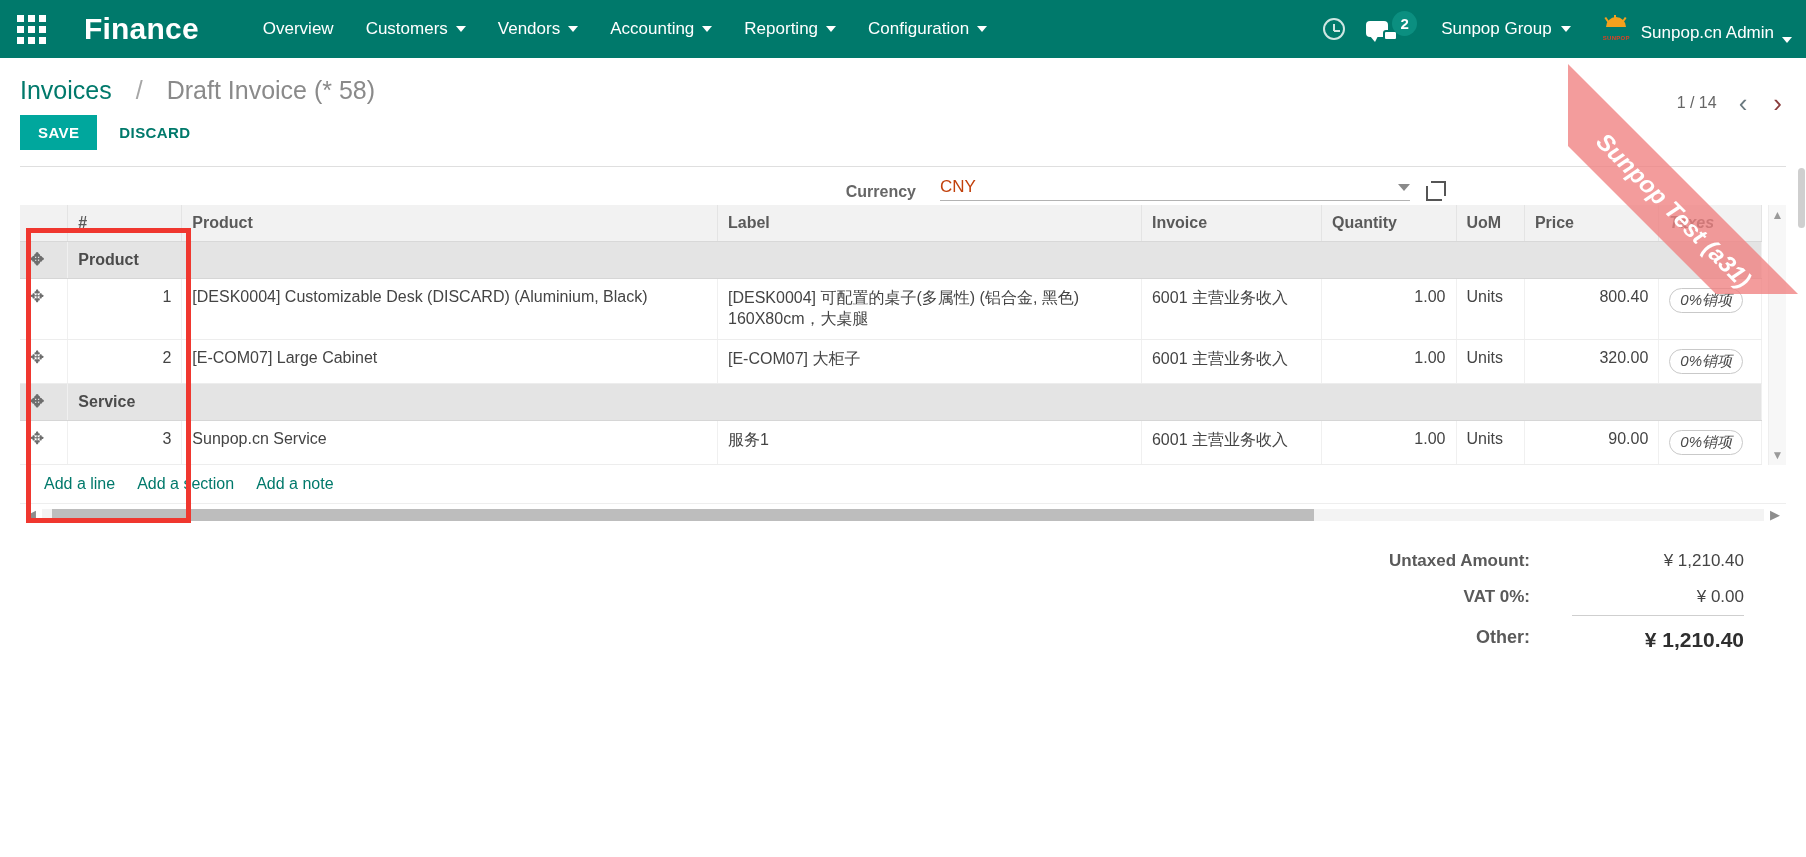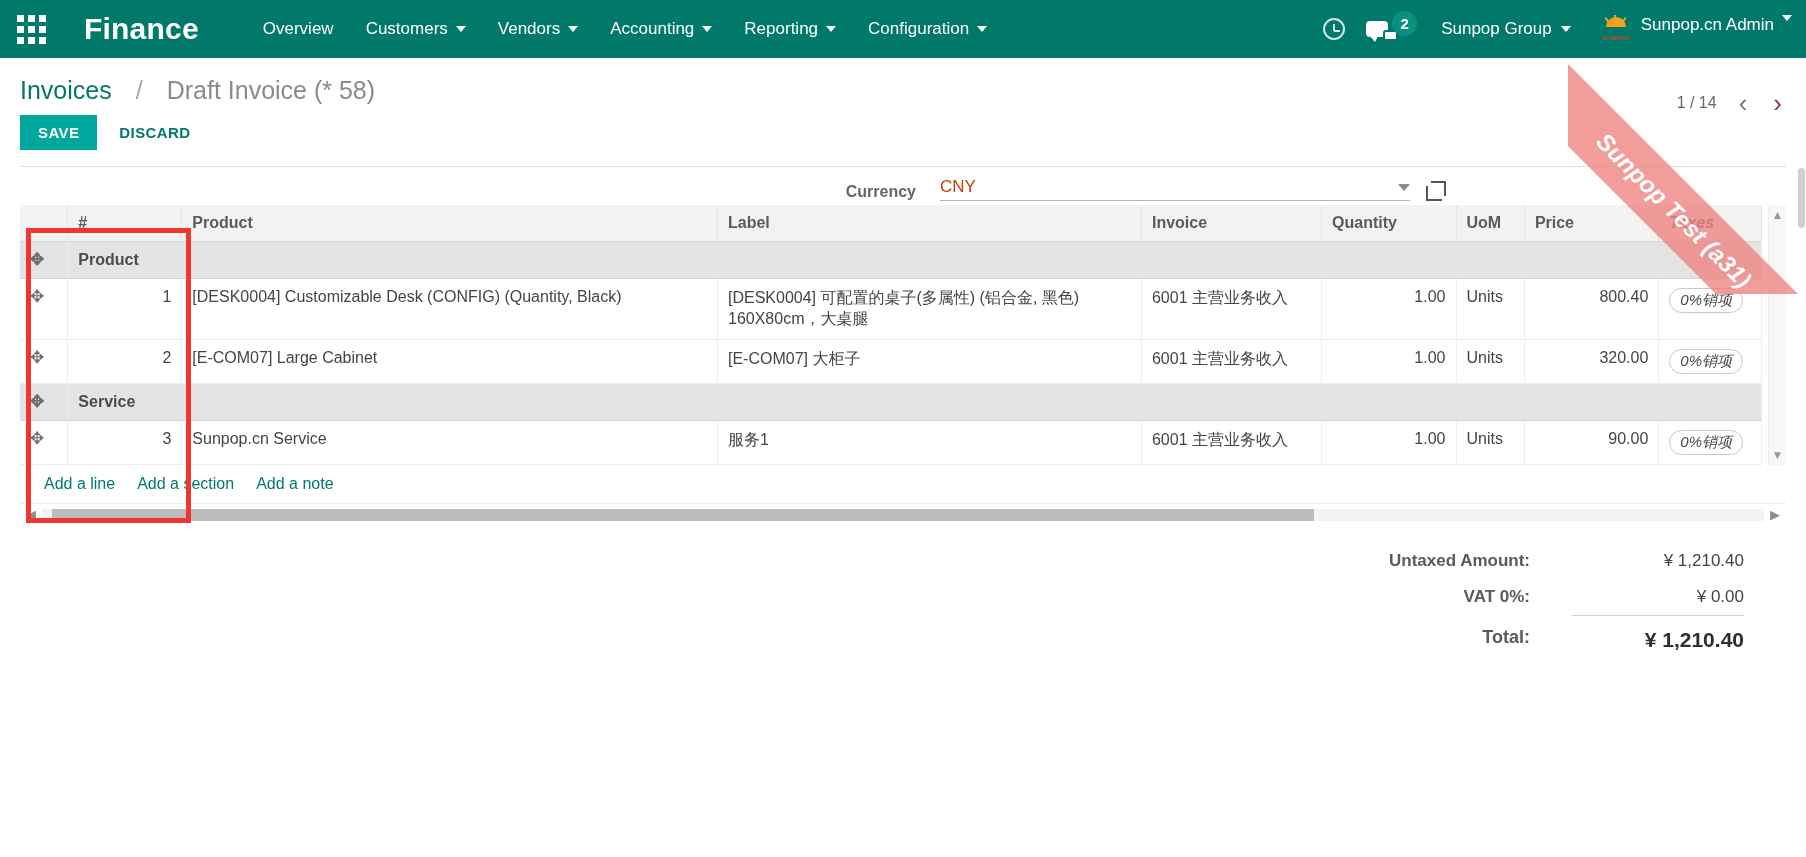--- a/index.html
+++ b/index.html
@@ -59,21 +59,21 @@
   .msg-wrap { position:relative; display:flex; align-items:center; padding:0 6px 0 8px; cursor:pointer; }
   .bubble { width:22px;height:16px;background:#ffffff;border-radius:4px;position:relative; }
   .bubble:after{content:"";position:absolute;left:4px;bottom:-5px;border-left:5px solid transparent;border-right:3px solid transparent;border-top:6px solid #ffffff;}
   .bubble2 { width:15px;height:11px;background:#ffffff;border-radius:3px;position:absolute;left:17px;top:9px;border:2px solid #00796b;}
   .badge {
     background:#0b8f80;color:#ffffff;font-size:15px;font-weight:bold;
     border-radius:50%;width:25px;height:25px;display:flex;align-items:center;justify-content:center;
     margin-left:4px; position:relative; top:-6px;
   }
   .company { font-size:17px; color:#ffffff; padding:8px 14px; display:flex; align-items:center; gap:9px; cursor:pointer; white-space:nowrap;}
-  .user-area { display:flex; align-items:flex-start; gap:8px; padding-left:10px; cursor:pointer; }
+  .user-area { display:flex; align-items:flex-end; gap:8px; padding-left:10px; cursor:pointer; }
   .user-logo {
     width:34px;height:28px;position:relative;
   }
   .user-logo .sun { position:absolute; left:7px; top:2px; width:20px; height:10px;
      border-top-left-radius:12px;border-top-right-radius:12px; background:#f4a11d;}
   .user-logo .rays { position:absolute; left:2px; top:0px; width:30px; height:12px; }
   .user-logo .rays i{ position:absolute; width:2px;height:6px;background:#f4a11d;}
   .user-logo .base { position:absolute; left:4px; bottom:2px; font-size:6px; font-weight:bold; color:#e03f24; letter-spacing:.3px;}
   .user-name { font-size:17px; color:#ffffff; white-space:nowrap; }
 
@@ -363,21 +363,21 @@
               <span class="drag">✥</span>
             </td>
             <td colspan="8">Product</td>
           </tr>
 
           <tr>
             <td class="c-handle">
               <span class="drag">✥</span>
             </td>
             <td class="c-num ta-r">1</td>
-            <td class="c-prod">[DESK0004] Customizable Desk (CONFIG) (Quantity, Black)</td>
+            <td class="c-prod">[DESK0004] Customizable Desk (DISCARD) (Aluminium, Black)</td>
             <td class="c-label label-cell">
               <span>[DESK0004] 可配置的桌子(多属性) (铝合金, 黑色)</span>
               <span class="l2">160X80cm，大桌腿</span>
             </td>
             <td class="c-acct">6001 主营业务收入</td>
             <td class="c-qty ta-r">1.00</td>
             <td class="c-uom">Units</td>
             <td class="c-price ta-r">800.40</td>
             <td class="c-tax">
               <span class="tax-pill">0%销项</span>
@@ -454,21 +454,21 @@
         <tbody>
             <tr>
           <td class="lab">Untaxed Amount:</td>
           <td class="amt">¥ 1,210.40</td>
         </tr>
         <tr>
           <td class="lab">VAT 0%:</td>
           <td class="amt">¥ 0.00</td>
         </tr>
         <tr class="total">
-          <td class="lab">Total:</td>
+          <td class="lab">Other:</td>
           <td class="amt">¥ 1,210.40</td>
         </tr>
       </tbody>
         </table>
     </div>
 
   </div>
 </div>
 
 <div class="hl-box"></div>

